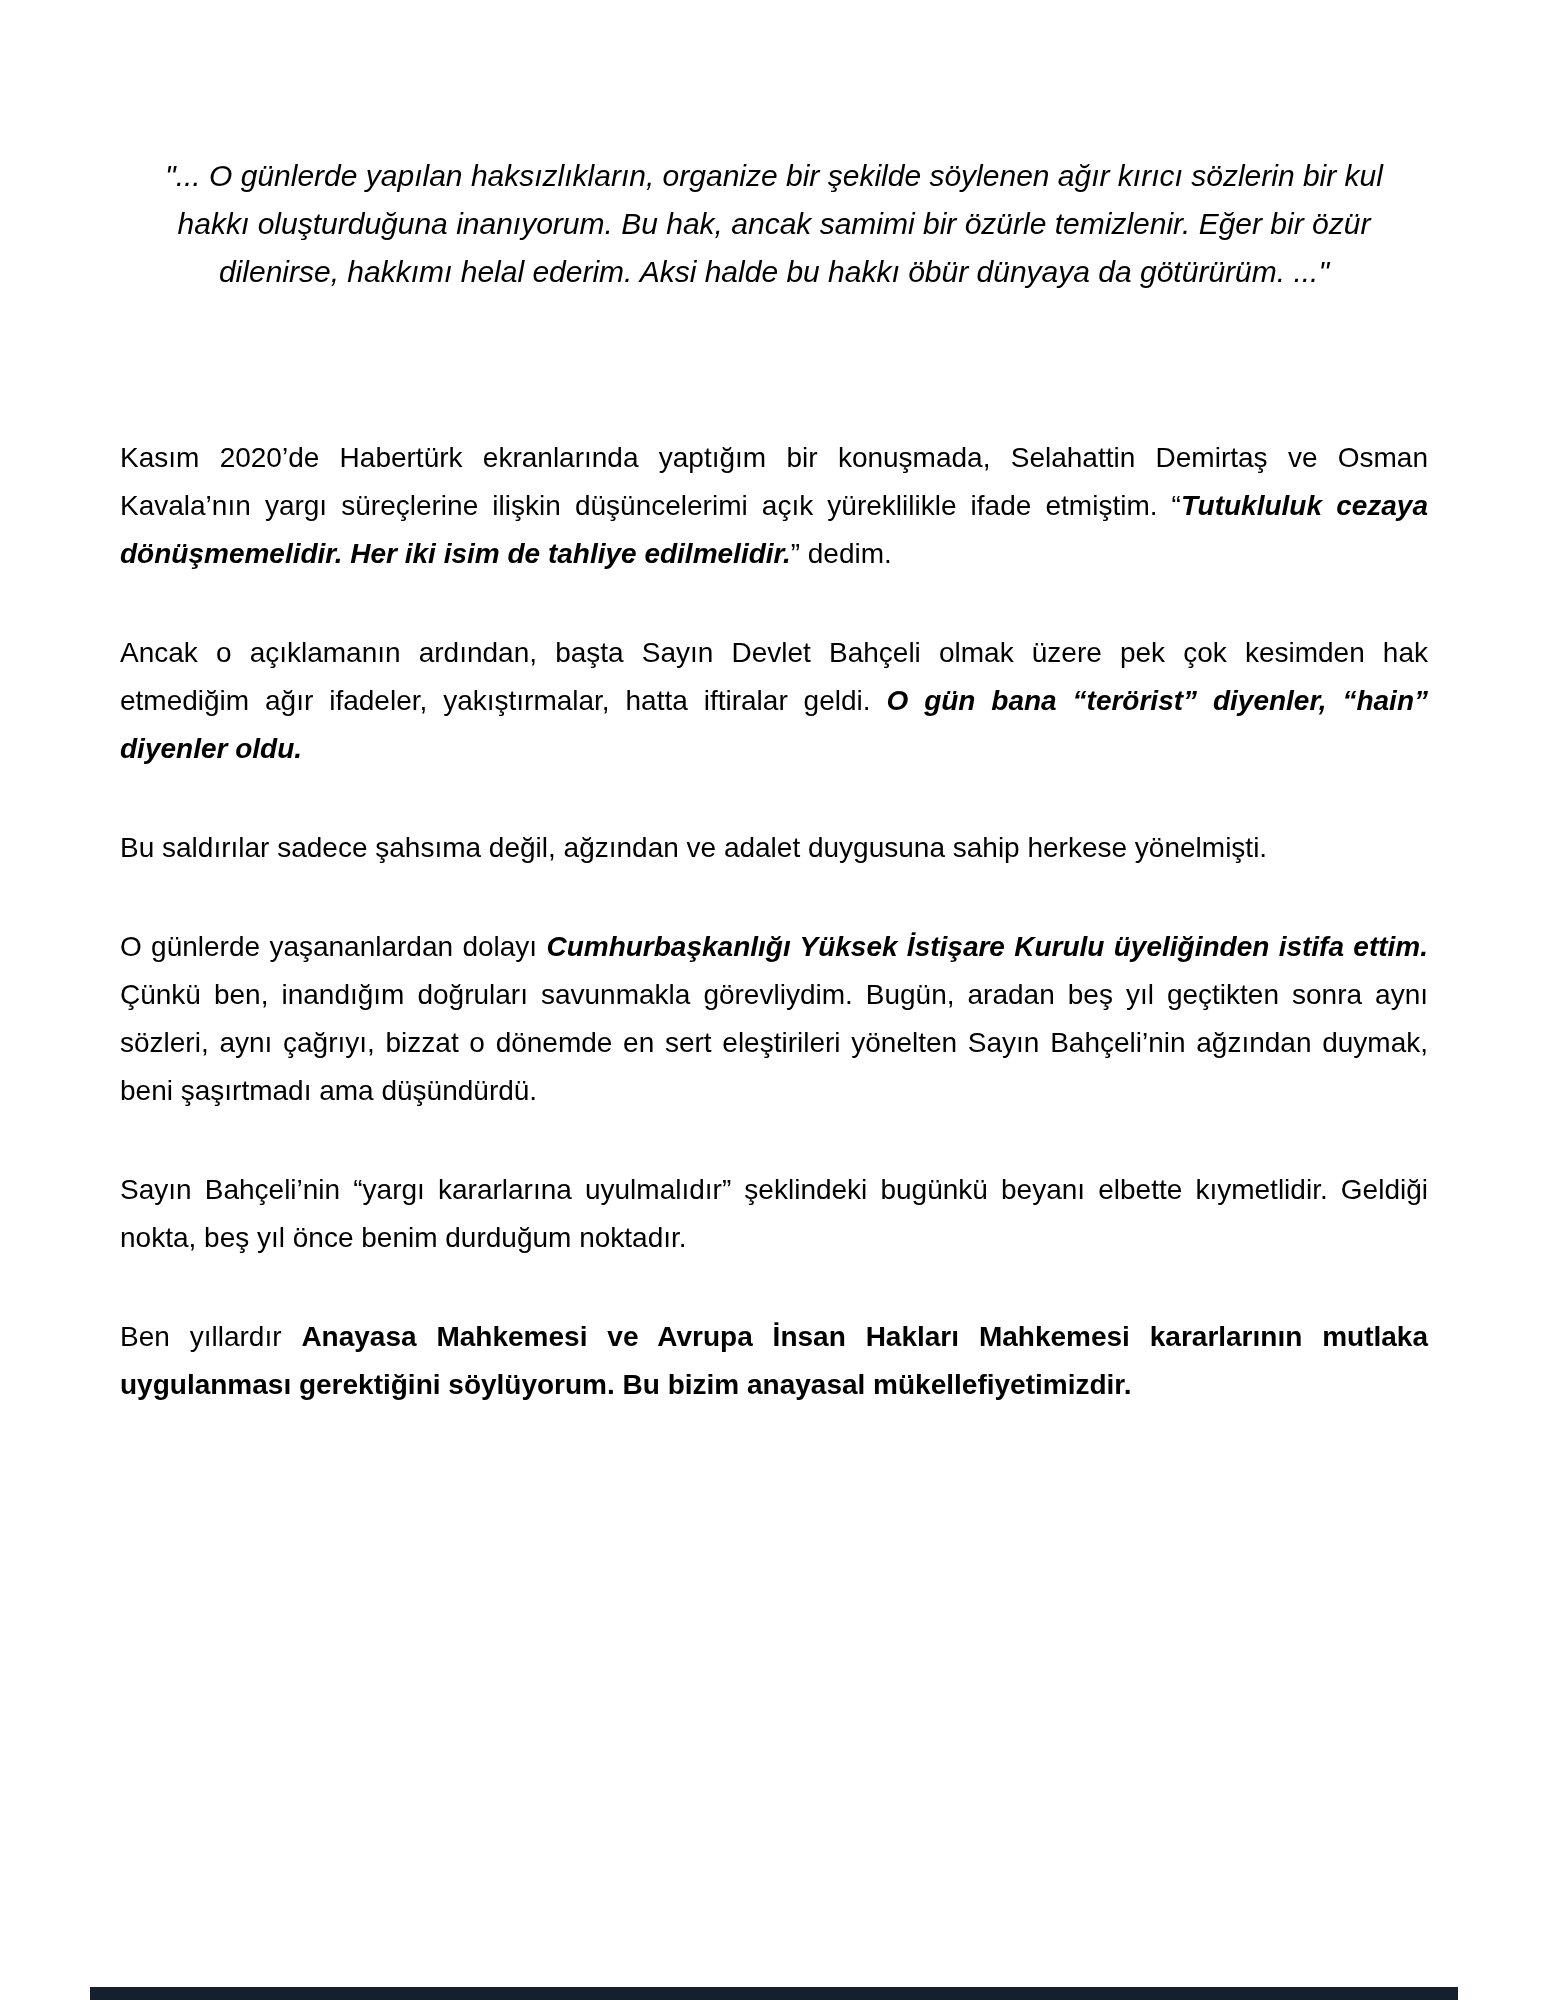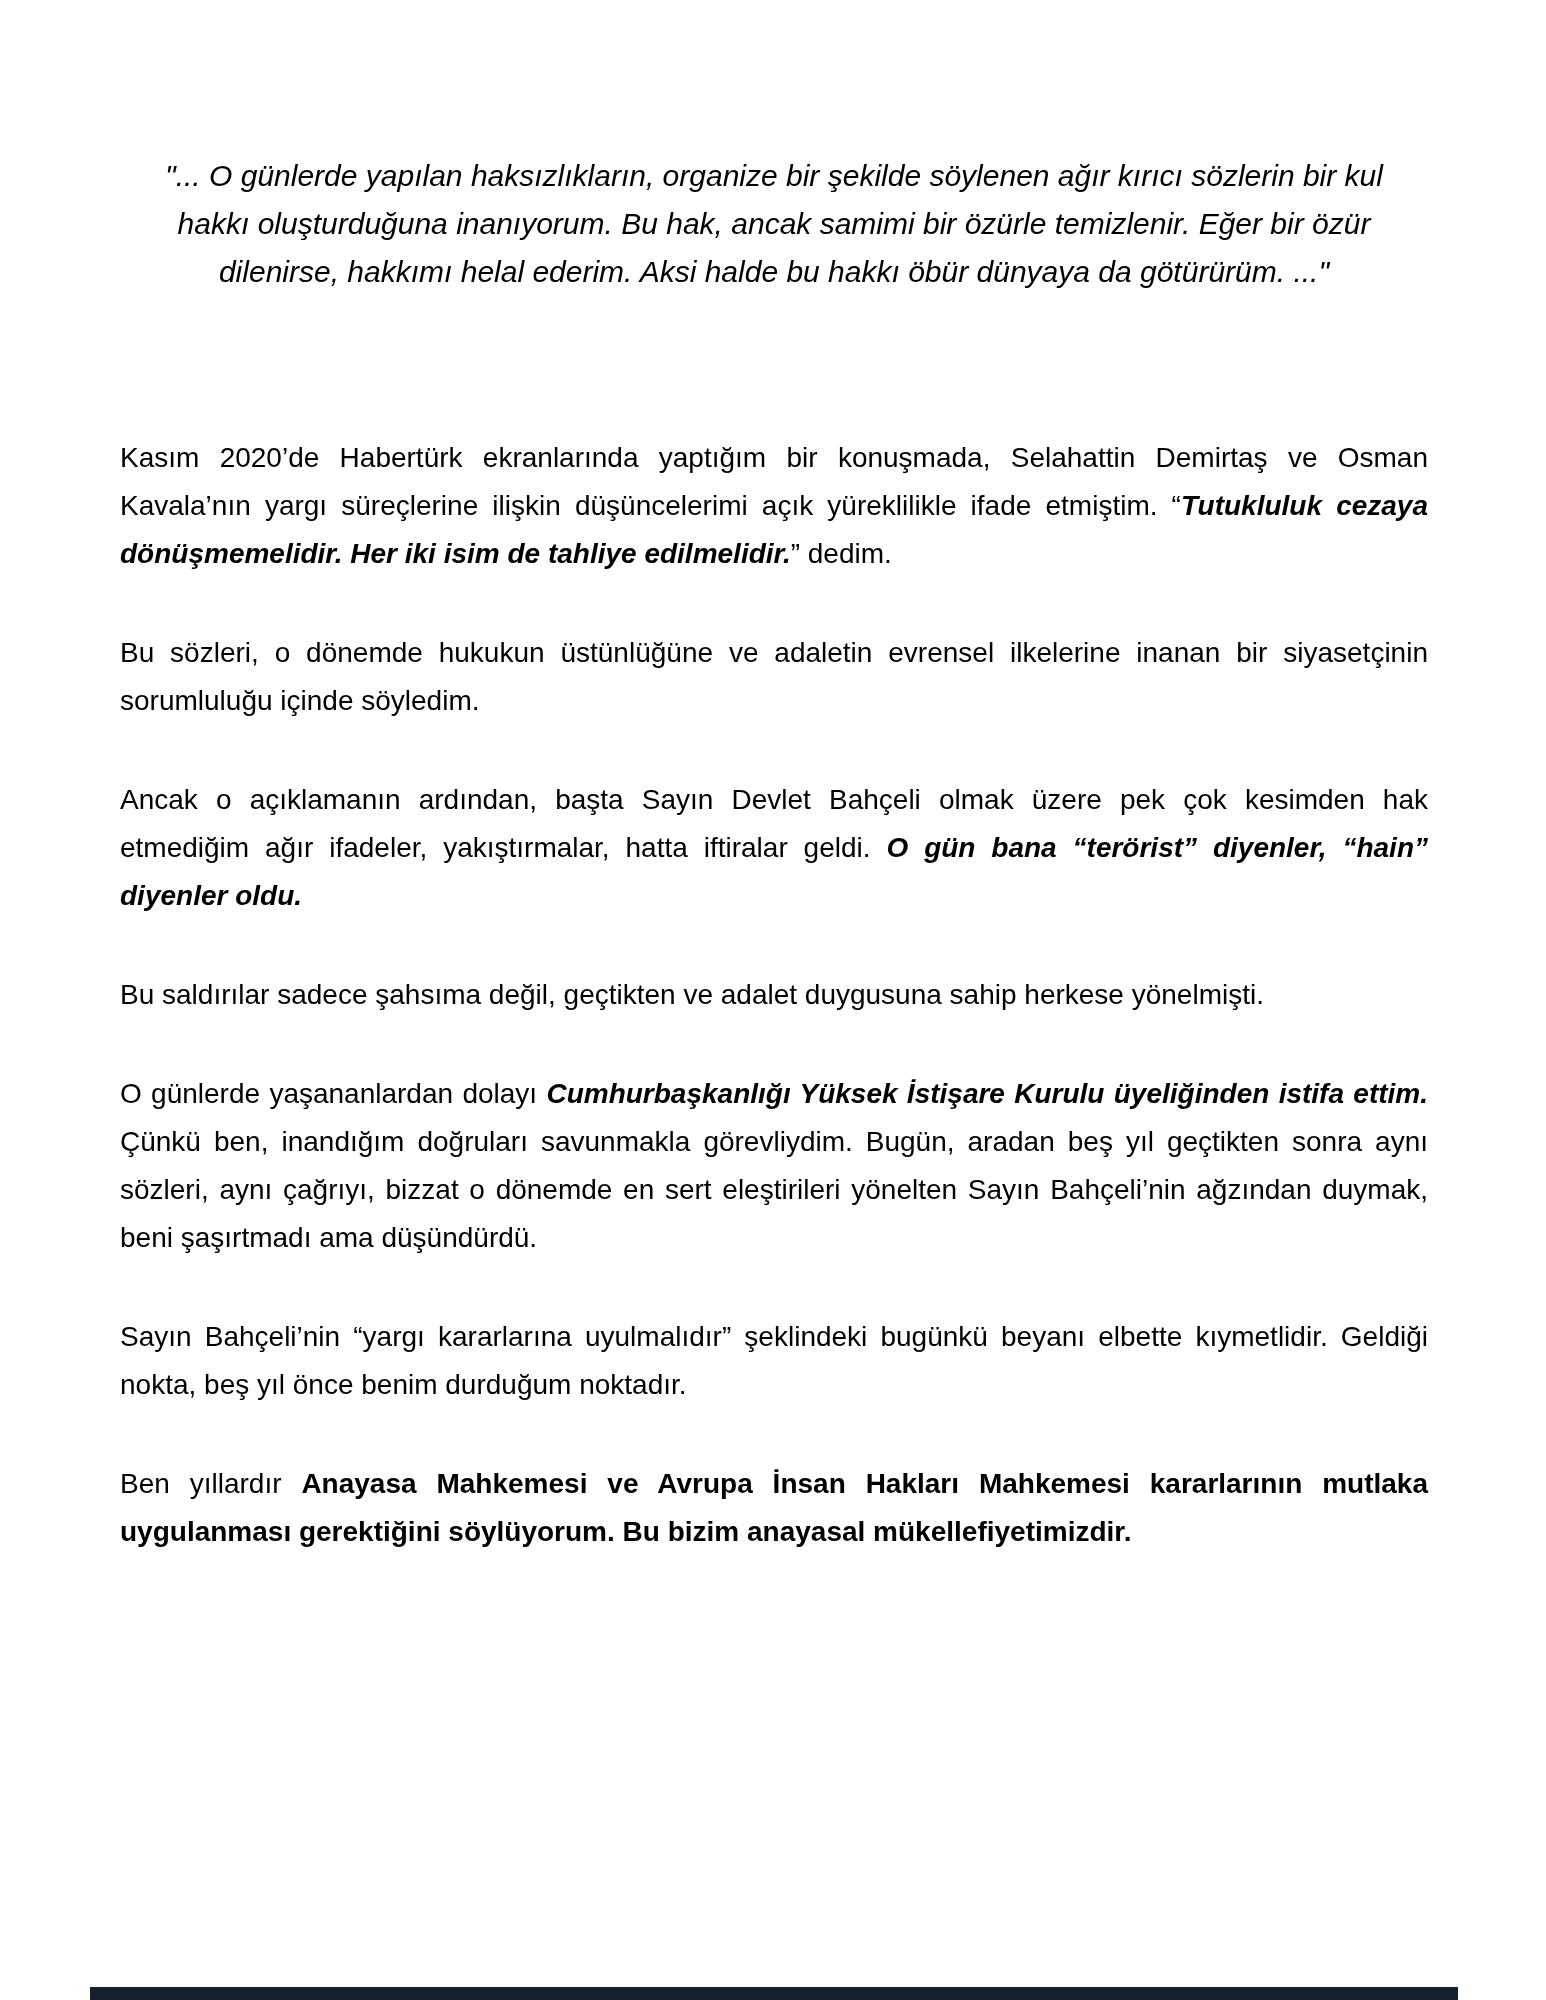--- a/index.html
+++ b/index.html
@@ -47,22 +47,21 @@
   }
 </style>
 </head>
 <body>
 
 <div class="page" style="background: rgb(255, 255, 255); color: rgb(0, 0, 0);">
   <div class="content">
     <p class="quote">"... O günlerde yapılan haksızlıkların, organize bir şekilde söylenen ağır kırıcı sözlerin bir kul hakkı oluşturduğuna inanıyorum. Bu hak, ancak samimi bir özürle temizlenir. Eğer bir özür dilenirse, hakkımı helal ederim. Aksi halde bu hakkı öbür dünyaya da götürürüm. ..."</p>
     <div>
         <p class="para"><span class="run-normal">Kasım 2020’de Habertürk ekranlarında yaptığım bir konuşmada, Selahattin Demirtaş ve Osman Kavala’nın yargı süreçlerine ilişkin düşüncelerimi açık yüreklilikle ifade etmiştim. “</span><span class="run-bold-italic">Tutukluluk cezaya dönüşmemelidir. Her iki isim de tahliye edilmelidir.</span><span class="run-normal">” dedim.</span></p>
-        <p class="para"><span class="run-normal">Bu sözleri, o dönemde hukukun üstünlüğüne ve adaletin evrensel ilkelerine inanan bir siyasetçinin sorumluluğu içinde söyledim.</span></p>
         <p class="para"><span class="run-normal">Ancak o açıklamanın ardından, başta Sayın Devlet Bahçeli olmak üzere pek çok kesimden hak etmediğim ağır ifadeler, yakıştırmalar, hatta iftiralar geldi. </span><span class="run-bold-italic">O gün bana “terörist” diyenler, “hain” diyenler oldu.</span></p>
-        <p class="para"><span class="run-normal">Bu saldırılar sadece şahsıma değil, geçtikten ve adalet duygusuna sahip herkese yönelmişti.</span></p>
+        <p class="para"><span class="run-normal">Bu saldırılar sadece şahsıma değil, ağzından ve adalet duygusuna sahip herkese yönelmişti.</span></p>
         <p class="para"><span class="run-normal">O günlerde yaşananlardan dolayı </span><span class="run-bold-italic">Cumhurbaşkanlığı Yüksek İstişare Kurulu üyeliğinden istifa ettim.</span><span class="run-normal"> Çünkü ben, inandığım doğruları savunmakla görevliydim. Bugün, aradan beş yıl geçtikten sonra aynı sözleri, aynı çağrıyı, bizzat o dönemde en sert eleştirileri yönelten Sayın Bahçeli’nin ağzından duymak, beni şaşırtmadı ama düşündürdü.</span></p>
         <p class="para"><span class="run-normal">Sayın Bahçeli’nin “yargı kararlarına uyulmalıdır” şeklindeki bugünkü beyanı elbette kıymetlidir. Geldiği nokta, beş yıl önce benim durduğum noktadır.</span></p>
         <p class="para"><span class="run-normal">Ben yıllardır </span><span class="run-bold">Anayasa Mahkemesi ve Avrupa İnsan Hakları Mahkemesi kararlarının mutlaka uygulanması gerektiğini söylüyorum. Bu bizim anayasal mükellefiyetimizdir.</span></p>
       </div>
   </div>
   <div class="bottom-bar" style="background: rgb(21, 32, 46);"></div>
 </div>
 
 </body></html>

